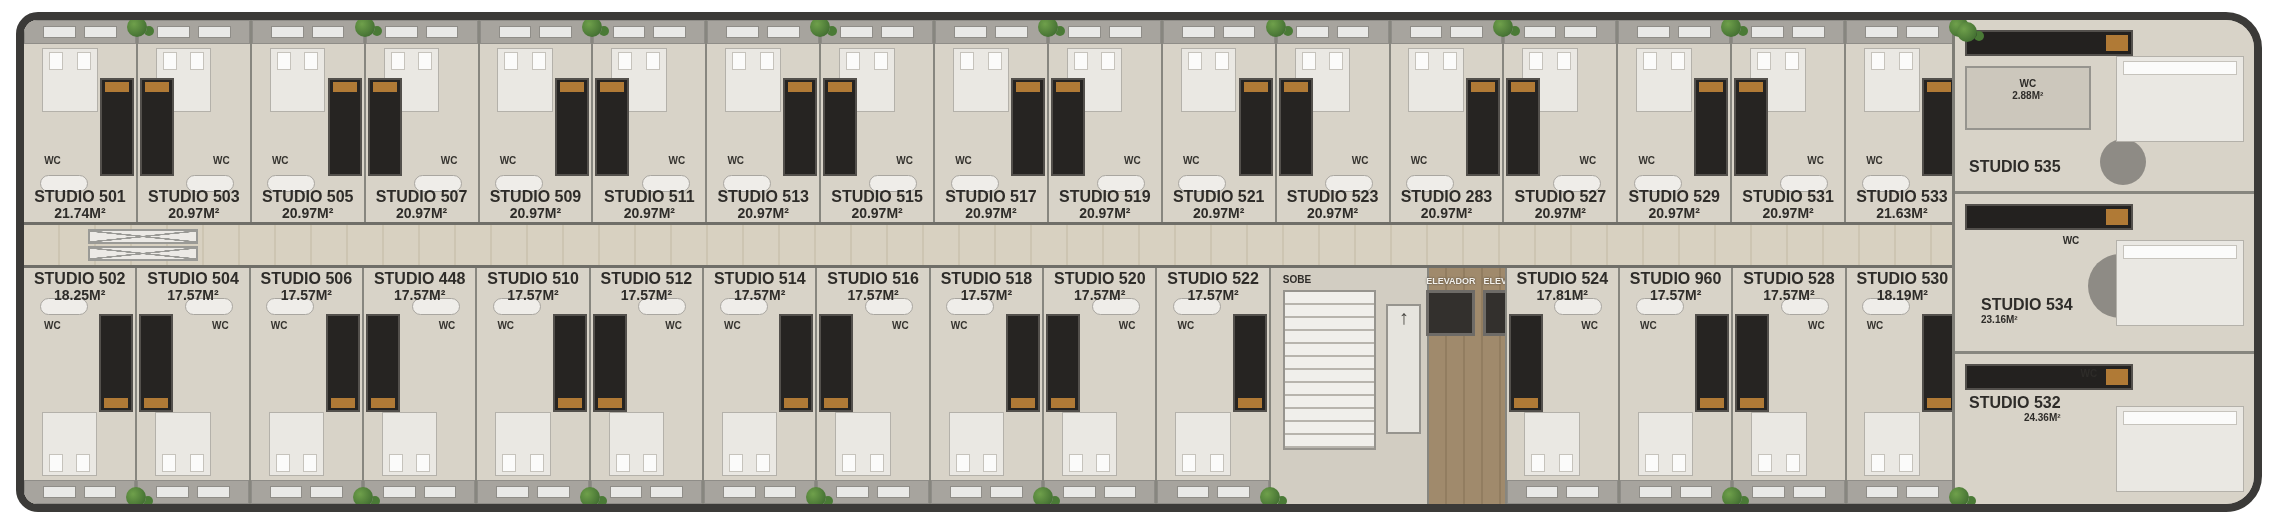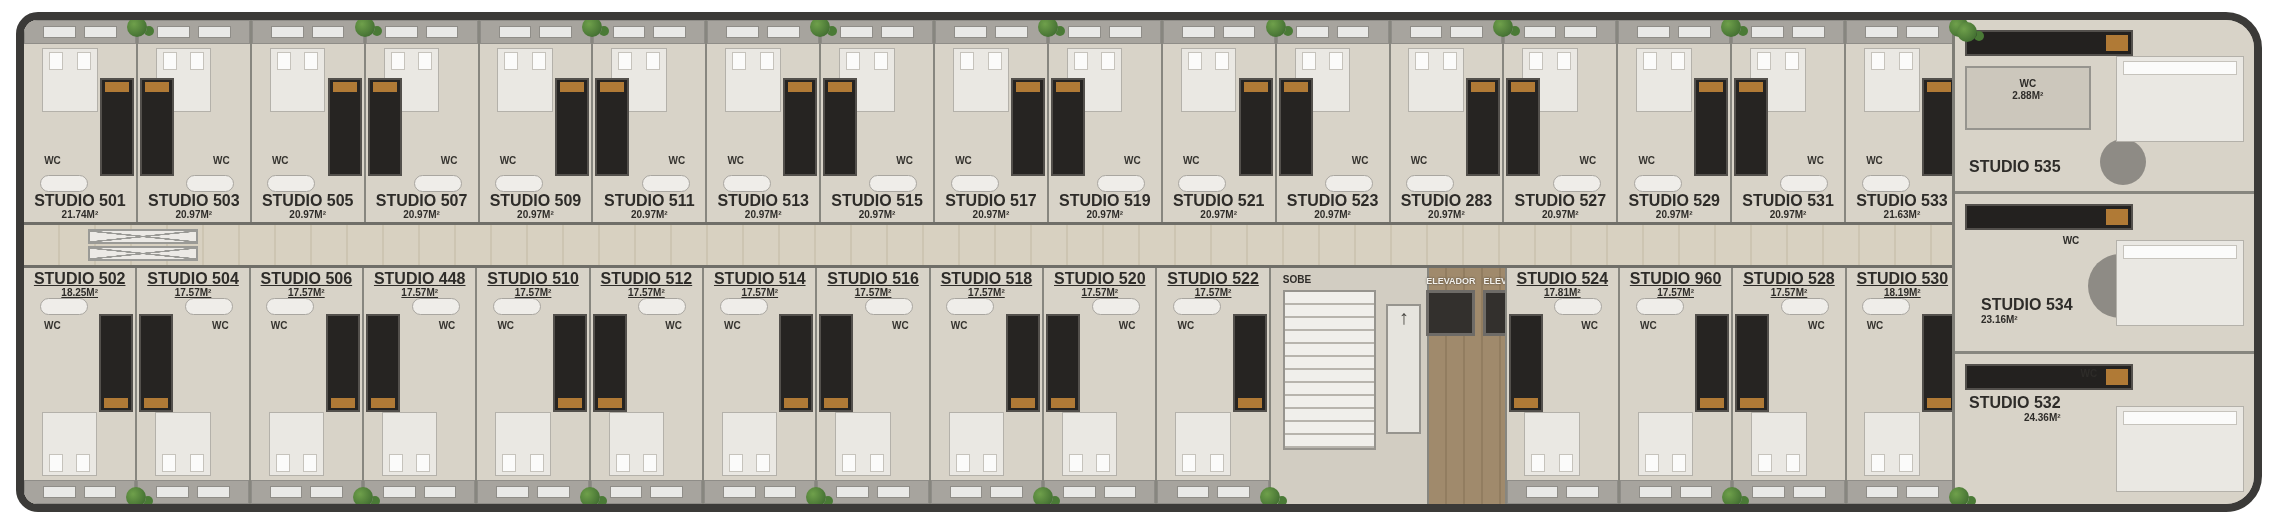--- a/index.html
+++ b/index.html
@@ -53,23 +53,23 @@
 
   .bath { position:absolute; width:46px; height:15px; border-radius:9px; background:#efede9; border:1px solid #a9a6a0; }
   .top-row .bath { bottom:30px; left:14%; } .bottom-row .bath { top:30px; left:14%; }
   .unit.mir .bath { left:auto; right:14%; }
 
   .wc { position:absolute; font-size:10px; font-weight:bold; color:#35332f; }
   .top-row .wc { bottom:56px; left:18%; } .bottom-row .wc { top:52px; left:18%; }
   .unit.mir .wc { left:auto; right:18%; }
 
   .label { position:absolute; left:0; width:100%; text-align:center; line-height:1.06; z-index:4; }
-  .top-row .label { bottom:1px; } .bottom-row .label { top:3px;text-decoration:underline; }
+  .top-row .label { bottom:1px; } .bottom-row .label { top:3px; }
   .uname { display:block; font-size:16px; font-weight:bold; }
-  .uarea { display:block; font-size:10px; font-weight:bold; }
+  .uarea { display:block; font-size:14px; font-weight:bold; }
 
   
   .xbox { position:absolute; background:
             linear-gradient(to top right, transparent 46%, #9a9a96 47%, #9a9a96 53%, transparent 54%),
             linear-gradient(to bottom right, transparent 46%, #9a9a96 47%, #9a9a96 53%, transparent 54%),
             #eceae6;
           border:2px solid #9a9a96; box-sizing:border-box; }
   .xbox.x1 { left:64px; top:4px; width:110px; height:15px; }
   .xbox.x2 { left:64px; bottom:4px; width:110px; height:15px; }
 

